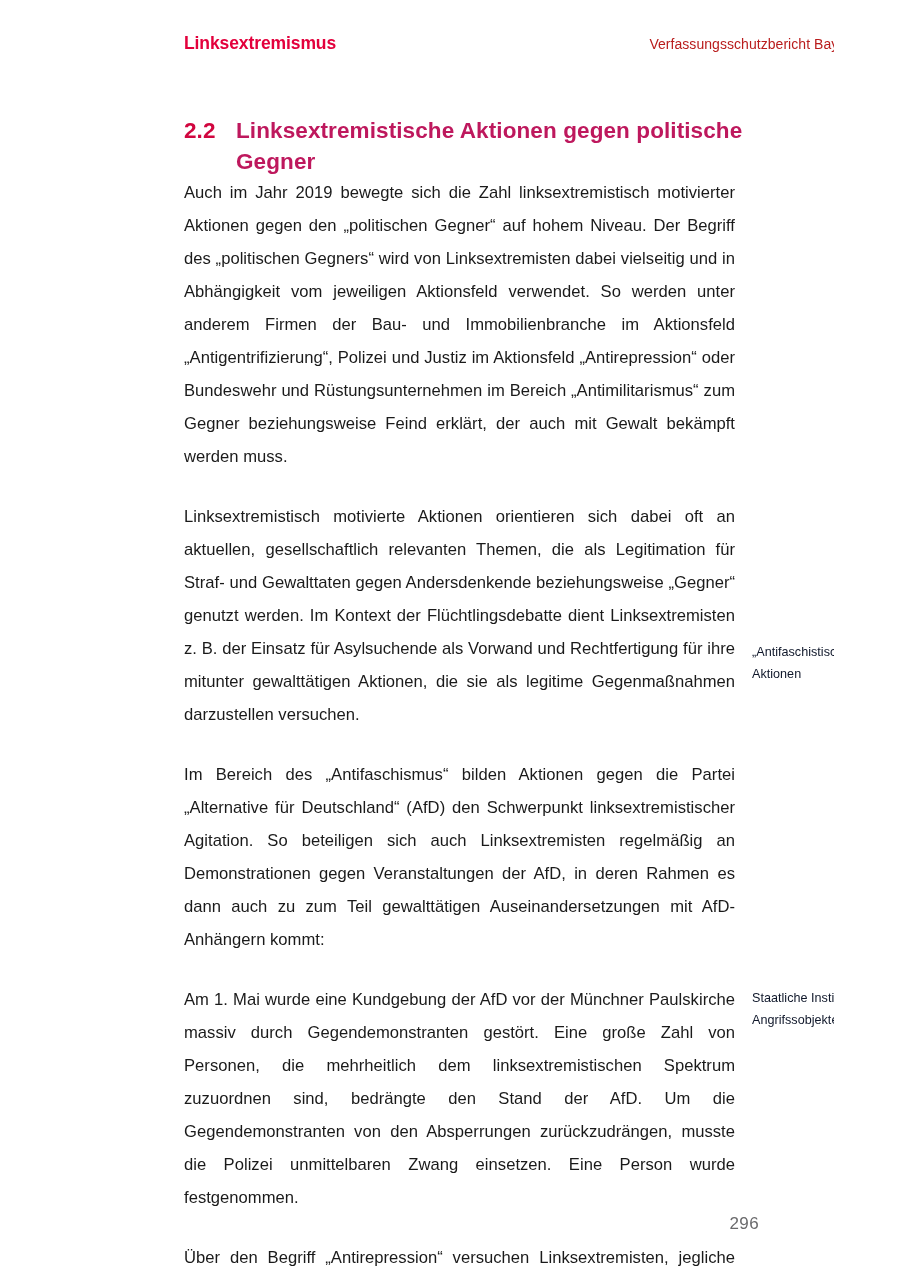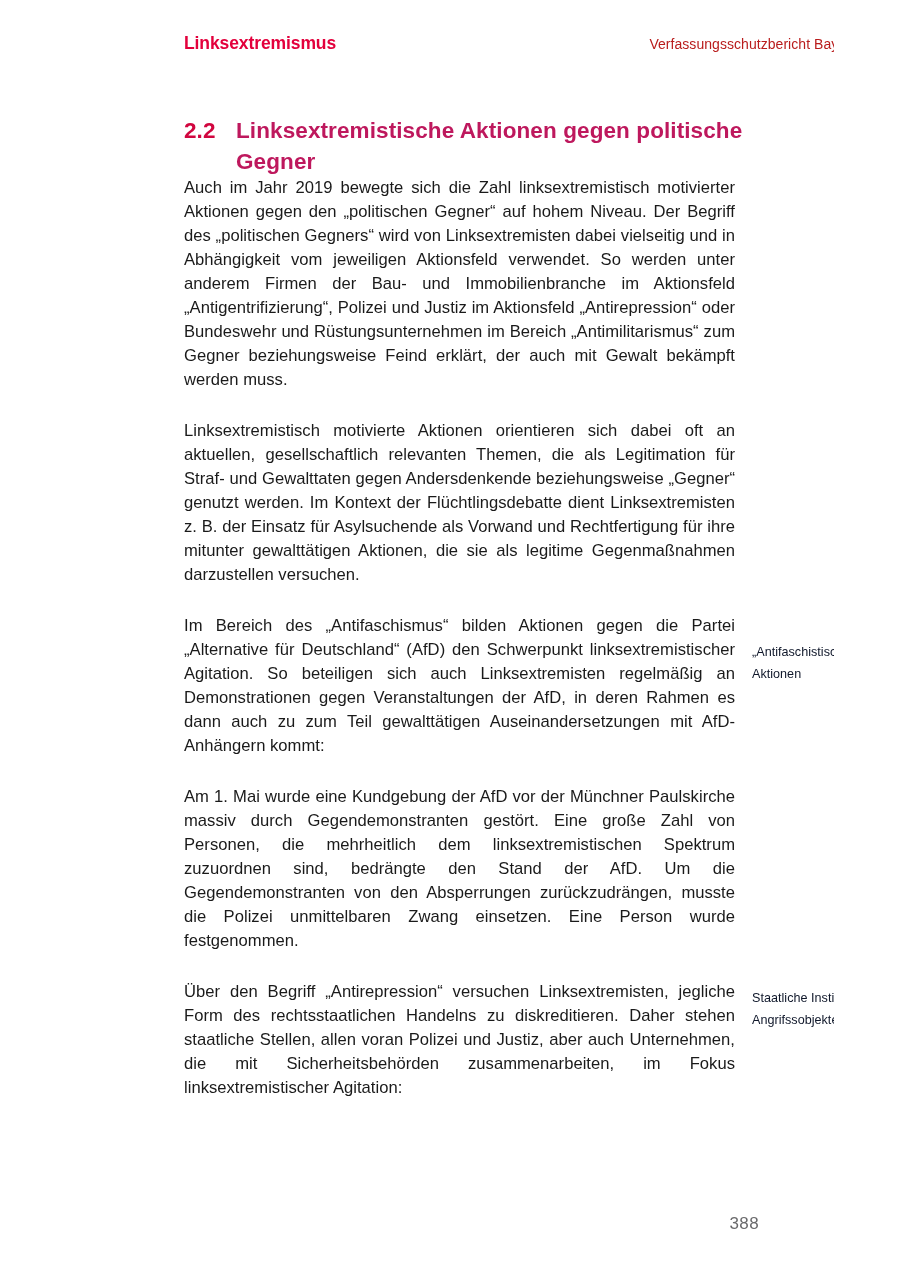--- a/index.html
+++ b/index.html
@@ -82,21 +82,21 @@
   
   .body-column {
     position: absolute;
     left: 118px;
     top: 176px;
     width: 551px;
   }
 
   .para {
     font-size: 16.6px;
-    line-height: 24px;
+    line-height: 33px;
     text-align: justify;
     text-justify: inter-word;
     margin: 0 0 26px 0;
     color: #1a1a1a;
     letter-spacing: 0.02px;
     hyphens: none;
   }
 
   .para:last-child {
     margin-bottom: 8px;
@@ -150,15 +150,15 @@
     <p class="para gap-lg">Linksextremistisch motivierte Aktionen orientieren sich dabei oft an aktuellen, gesellschaftlich relevanten Themen, die als Legitimation für Straf- und Gewalttaten gegen Andersdenkende beziehungsweise „Gegner“ genutzt werden. Im Kontext der Flüchtlingsdebatte dient Linksextremisten z. B. der Einsatz für Asylsuchende als Vorwand und Rechtfertigung für ihre mitunter gewalttätigen Aktionen, die sie als legitime Gegenmaßnahmen darzustellen versuchen.</p>
     <p class="para gap-lg">Im Bereich des „Antifaschismus“ bilden Aktionen gegen die Partei „Alternative für Deutschland“ (AfD) den Schwerpunkt linksextremistischer Agitation. So beteiligen sich auch Linksextremisten regelmäßig an Demonstrationen gegen Veranstaltungen der AfD, in deren Rahmen es dann auch zu zum Teil gewalttätigen Auseinandersetzungen mit AfD-Anhängern kommt:</p>
     <p class="para gap-lg">Am 1. Mai wurde eine Kundgebung der AfD vor der Münchner Paulskirche massiv durch Gegendemonstranten gestört. Eine große Zahl von Personen, die mehrheitlich dem linksextremistischen Spektrum zuzuordnen sind, bedrängte den Stand der AfD. Um die Gegendemonstranten von den Absperrungen zurückzudrängen, musste die Polizei unmittelbaren Zwang einsetzen. Eine Person wurde festgenommen.</p>
     <p class="para">Über den Begriff „Antirepression“ versuchen Linksextremisten, jegliche Form des rechtsstaatlichen Handelns zu diskreditieren. Daher stehen staatliche Stellen, allen voran Polizei und Justiz, aber auch Unternehmen, die mit Sicherheitsbehörden zusammenarbeiten, im Fokus linksextremistischer Agitation:</p>
   </div>
 
   <div class="margin-note note-1">„Antifaschistische“ Aktionen</div>
 
   <div class="margin-note note-2">Staatliche Institutionen als Angrifssobjekte</div>
 
-  <div class="folio">388</div>
+  <div class="folio">296</div>
 
 </div>
 
 </body></html>

